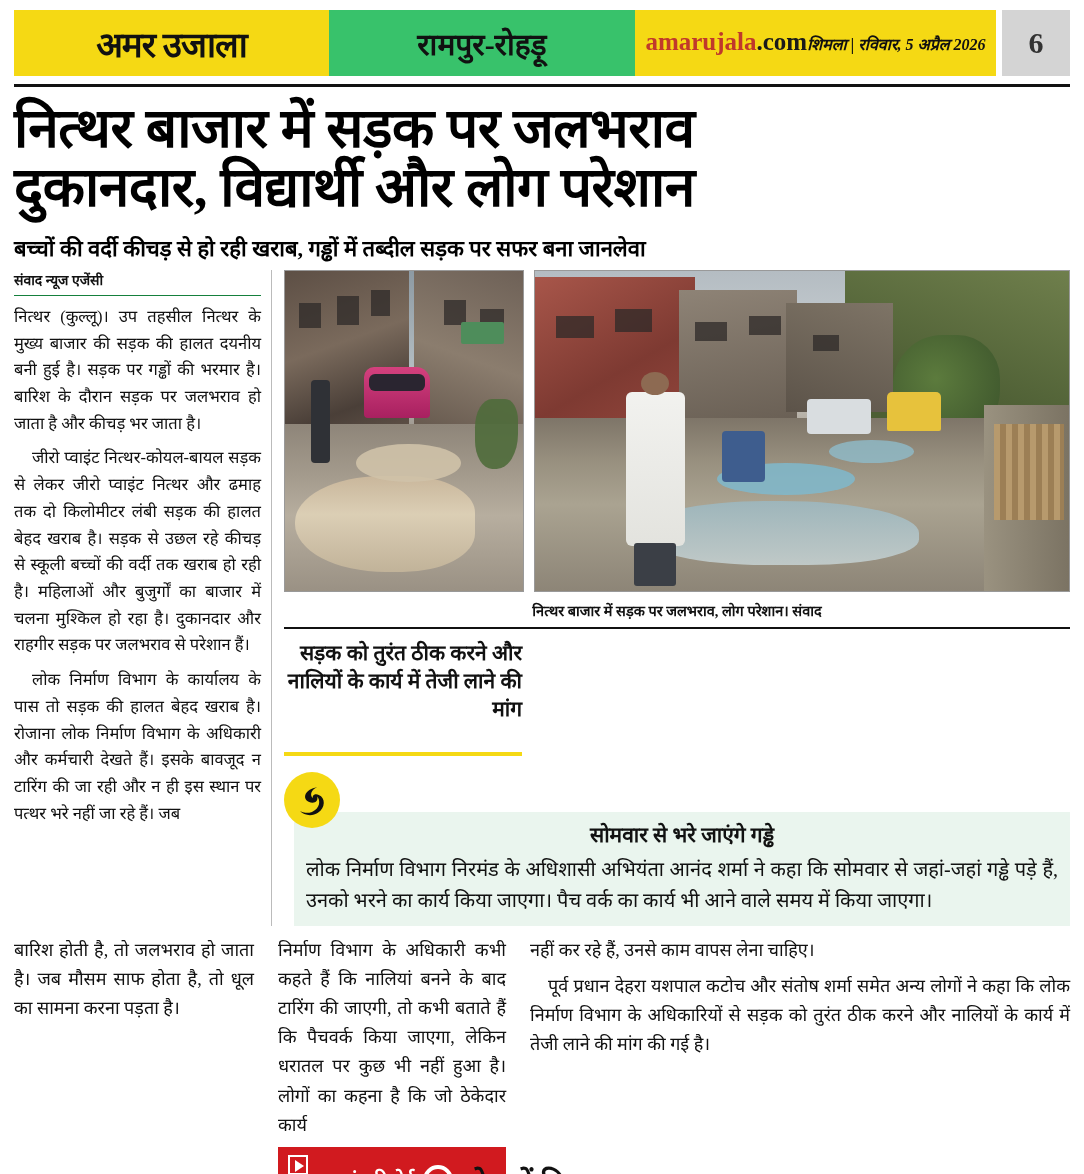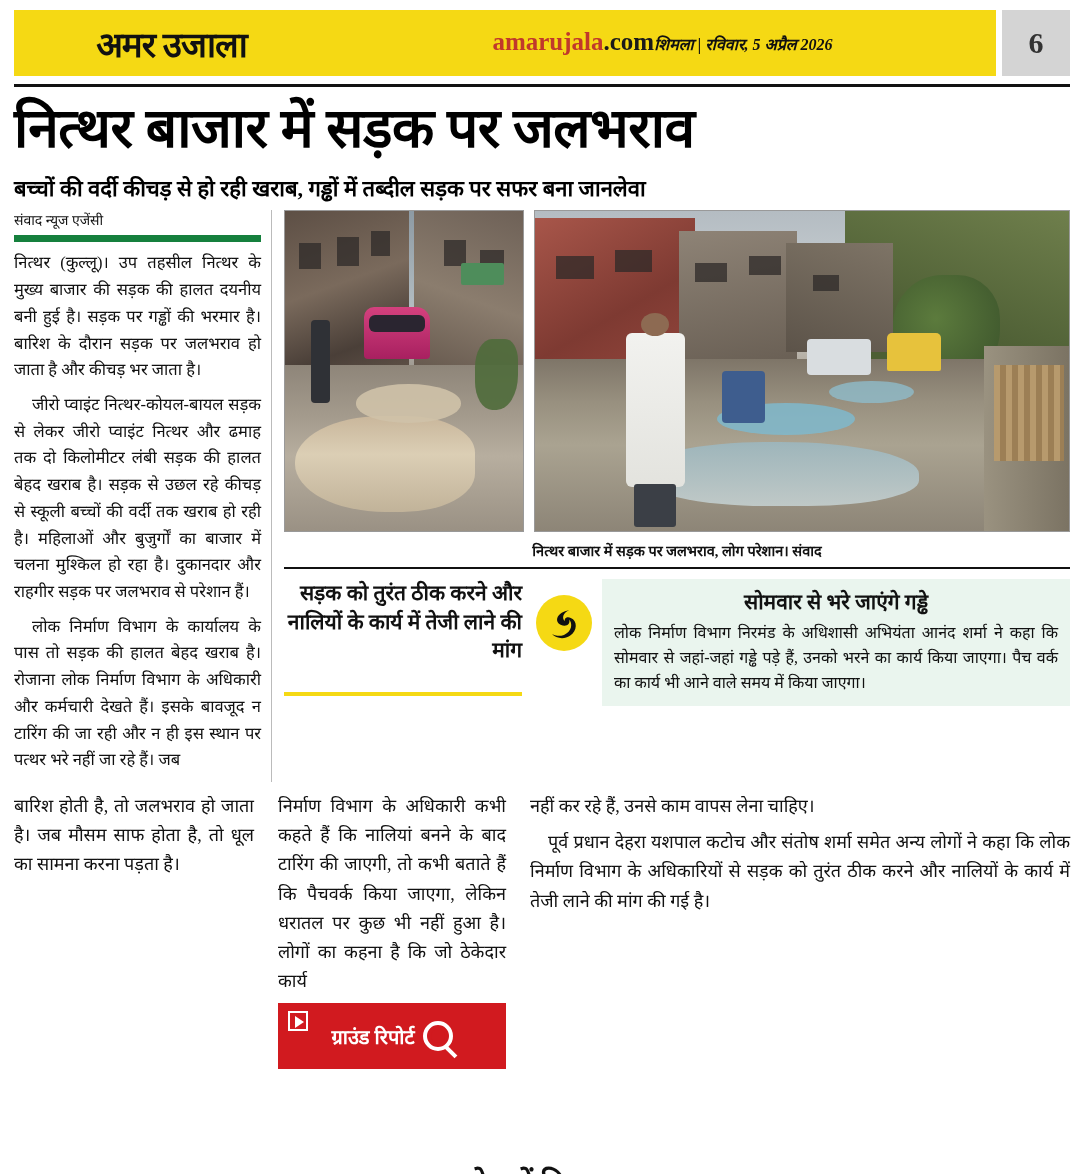--- a/index.html
+++ b/index.html
@@ -57,22 +57,22 @@
     font-family:"Liberation Serif", serif; font-weight:bold; font-size:22px; color:#000;
     margin-top:14px; margin-bottom:6px; white-space:nowrap;
   }
 
   
   .content { display:flex; margin-top:8px; }
   .col-left { width:258px; padding-right:10px; border-right:1px solid #bbb; }
   .col-right { flex:1; padding-left:12px; }
 
   .byline {
-    font-family:"Liberation Serif", serif; font-weight:normal; font-size:14px; color:#111;
-    padding-bottom:6px; border-bottom:7px solid #15803d; margin-bottom:8px;
+    font-family:"Liberation Serif", serif; font-weight:bold; font-size:14px; color:#111;
+    padding-bottom:6px; border-bottom:1px solid #15803d; margin-bottom:8px;
   }
   .bodytext {
     font-family:"Liberation Serif", serif; font-size:16.5px; line-height:1.62;
     text-align:justify; color:#111;
   }
   .bodytext p { margin:0 0 8px 0; text-indent:18px; }
   .bodytext p.first { text-indent:0; }
 
   
   .photos { display:flex; gap:10px; }
@@ -140,21 +140,21 @@
   .pb-auto { position:absolute; left:66%; top:38%; width:10%; height:12%;
     background:#e7c23c; border-radius:5px 5px 2px 2px; }
   .pb-wall { position:absolute; right:0; top:42%; width:16%; height:58%;
     background:linear-gradient(90deg,#9a9280,#7b7363); }
   .pb-plank { position:absolute; right:1%; top:48%; width:13%; height:30%;
     background:repeating-linear-gradient(90deg,#b79a6d 0 6px,#9c7f55 6px 12px); }
   .pb-tree { position:absolute; right:13%; top:20%; width:20%; height:34%;
     background:radial-gradient(circle at 40% 40%,#5c7b3d,#39502a); border-radius:46% 40% 50% 44%; }
 
   
-  .midrow { display:flex; margin-top:10px; }
+  .midrow { display:flex; margin-top:10px;flex-direction:column; }
   .demand {
     width:252px; padding-right:14px; position:relative;
   }
   .demand-h {
     font-family:"Liberation Serif", serif; font-weight:bold; font-size:21px; line-height:1.35;
     text-align:right; color:#111;
   }
   .demand-underline { height:4px; background:#f5d914; margin-top:28px; }
   .swirl {
     width:56px; height:56px; border-radius:50%; background:#f5d914;
@@ -163,21 +163,21 @@
   }
   .swirl svg { width:34px; height:34px; }
   .fillbox {
     flex:1; background:#eaf5ee; margin-left:10px; padding:8px 12px 10px;
   }
   .fillbox h3 {
     margin:0 0 6px 0; font-family:Liberation Serif, serif; font-size:21px; font-weight:bold;
     text-align:center; color:#111;
   }
   .fillbox p {
-    margin:0; font-family:"Liberation Serif", serif; font-size:16px; line-height:1.55;
+    margin:0; font-family:"Liberation Serif", serif; font-size:20px; line-height:1.55;
     text-align:justify; color:#111;
   }
 
   
   .lowerrow { display:flex; margin-top:10px; }
   .lcol { width:252px; padding-right:12px; }
   .mcol { width:252px; padding:0 12px; }
   .rcol { flex:1; padding-left:12px; }
   .lowertext {
     font-family:"Liberation Serif", serif; font-size:18px; line-height:1.62;
@@ -222,35 +222,39 @@
 </style>
 </head>
 <body>
 
 <div class="page">
 
   <div class="masthead">
     <div class="mh-logo">
       <span>अमर उजाला</span>
     </div>
+    <div class="mh-edition">
+      <span>रामपुर-रोहड़ू</span>
+    </div>
     <div class="mh-right">
       <div class="mh-site">
         <span>amarujala</span><span class="dom">.com</span>
       </div>
       <div class="mh-date">शिमला | रविवार, 5 अप्रैल 2026</div>
     </div>
     <div class="mh-page">
       <span>6</span>
     </div>
   </div>
 
   <div class="rule-thick"></div>
 
   <div class="headline">
     <div>नित्थर बाजार में सड़क पर जलभराव</div>
+    <div>दुकानदार, विद्यार्थी और लोग परेशान</div>
   </div>
   <div class="subhead">बच्चों की वर्दी कीचड़ से हो रही खराब, गड्ढों में तब्दील सड़क पर सफर बना जानलेवा</div>
 
   <div class="content">
 
     <div class="col-left">
       <div class="byline">संवाद न्यूज एजेंसी</div>
       <div class="bodytext">
         <p class="first">नित्थर (कुल्लू)। उप तहसील नित्थर के मुख्य बाजार की सड़क की हालत दयनीय बनी हुई है। सड़क पर गड्ढों की भरमार है। बारिश के दौरान सड़क पर जलभराव हो जाता है और कीचड़ भर जाता है।</p>
         <p>जीरो प्वाइंट नित्थर-कोयल-बायल सड़क से लेकर जीरो प्वाइंट नित्थर और ढमाह तक दो किलोमीटर लंबी सड़क की हालत बेहद खराब है। सड़क से उछल रहे कीचड़ से स्कूली बच्चों की वर्दी तक खराब हो रही है। महिलाओं और बुजुर्गों का बाजार में चलना मुश्किल हो रहा है। दुकानदार और राहगीर सड़क पर जलभराव से परेशान हैं।</p>

